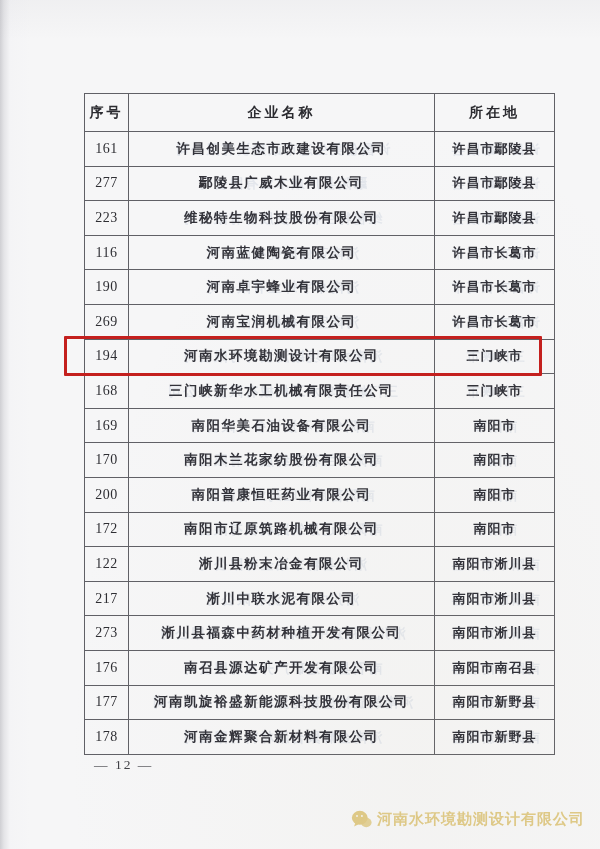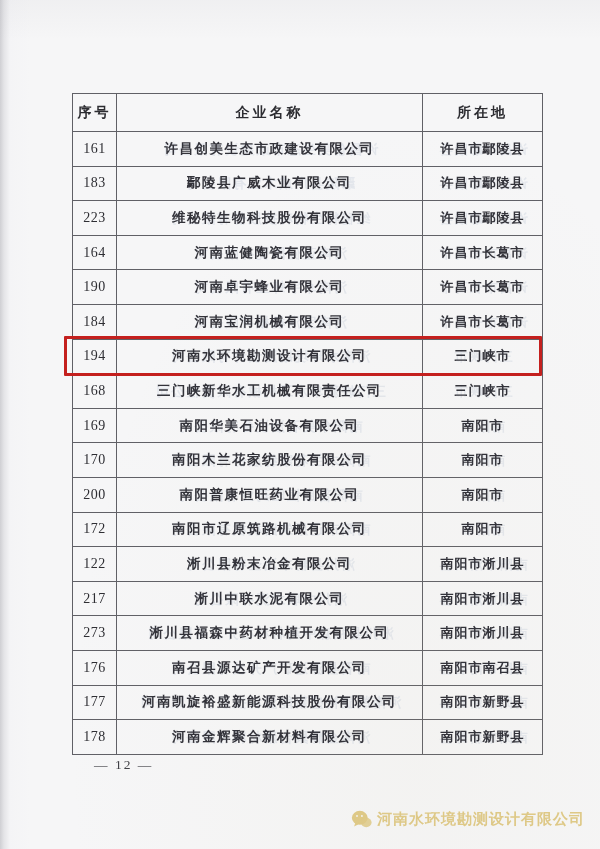--- a/index.html
+++ b/index.html
@@ -13,21 +13,21 @@
     font-family:"Liberation Serif","DejaVu Serif",serif;
     color:#303036;
   }
   
   .page::after{
     content:"";position:absolute;inset:0;pointer-events:none;
     background:linear-gradient(180deg,rgba(120,120,130,0.05) 0,rgba(0,0,0,0) 40px),
                radial-gradient(ellipse at 70% 90%,rgba(200,190,150,0.06),rgba(0,0,0,0) 60%);
   }
   table.company-table{
-    position:absolute;left:72px;top:93px;
+    position:absolute;left:84px;top:93px;
     width:470px;table-layout:fixed;
     border-collapse:collapse;
   }
   .company-table col.c1{width:44px;}
   .company-table col.c2{width:306px;}
   .company-table col.c3{width:120px;}
   .company-table th,.company-table td{
     border:1px solid #606066;
     text-align:center;vertical-align:middle;
     position:relative;overflow:hidden;
@@ -89,45 +89,45 @@
       </tr>
     </thead>
     <tbody id="rows-body">
   <tr>
     <td class="c-index"><span class="cell-main">161</span></td>
     <td class="c-company"><span class="ghost">许昌创美生态市政建设有限公司</span><span class="cell-main">许昌创美生态市政建设有限公司</span></td>
     <td class="c-location"><span class="ghost">许昌市鄢陵县</span><span class="cell-main">许昌市鄢陵县</span></td>
   </tr>
 
   <tr>
-    <td class="c-index"><span class="cell-main">183</span></td>
+    <td class="c-index"><span class="cell-main">277</span></td>
     <td class="c-company"><span class="ghost">鄢陵县广威木业有限公司</span><span class="cell-main">鄢陵县广威木业有限公司</span></td>
     <td class="c-location"><span class="ghost">许昌市鄢陵县</span><span class="cell-main">许昌市鄢陵县</span></td>
   </tr>
 
   <tr>
     <td class="c-index"><span class="cell-main">223</span></td>
     <td class="c-company"><span class="ghost">维秘特生物科技股份有限公司</span><span class="cell-main">维秘特生物科技股份有限公司</span></td>
     <td class="c-location"><span class="ghost">许昌市鄢陵县</span><span class="cell-main">许昌市鄢陵县</span></td>
   </tr>
 
   <tr>
-    <td class="c-index"><span class="cell-main">164</span></td>
+    <td class="c-index"><span class="cell-main">116</span></td>
     <td class="c-company"><span class="ghost">河南蓝健陶瓷有限公司</span><span class="cell-main">河南蓝健陶瓷有限公司</span></td>
     <td class="c-location"><span class="ghost">许昌市长葛市</span><span class="cell-main">许昌市长葛市</span></td>
   </tr>
 
   <tr>
     <td class="c-index"><span class="cell-main">190</span></td>
     <td class="c-company"><span class="ghost">河南卓宇蜂业有限公司</span><span class="cell-main">河南卓宇蜂业有限公司</span></td>
     <td class="c-location"><span class="ghost">许昌市长葛市</span><span class="cell-main">许昌市长葛市</span></td>
   </tr>
 
   <tr>
-    <td class="c-index"><span class="cell-main">184</span></td>
+    <td class="c-index"><span class="cell-main">269</span></td>
     <td class="c-company"><span class="ghost">河南宝润机械有限公司</span><span class="cell-main">河南宝润机械有限公司</span></td>
     <td class="c-location"><span class="ghost">许昌市长葛市</span><span class="cell-main">许昌市长葛市</span></td>
   </tr>
 
   <tr>
     <td class="c-index"><span class="cell-main">194</span></td>
     <td class="c-company"><span class="ghost">河南水环境勘测设计有限公司</span><span class="cell-main">河南水环境勘测设计有限公司</span></td>
     <td class="c-location"><span class="ghost">三门峡市</span><span class="cell-main">三门峡市</span></td>
   </tr>
 

